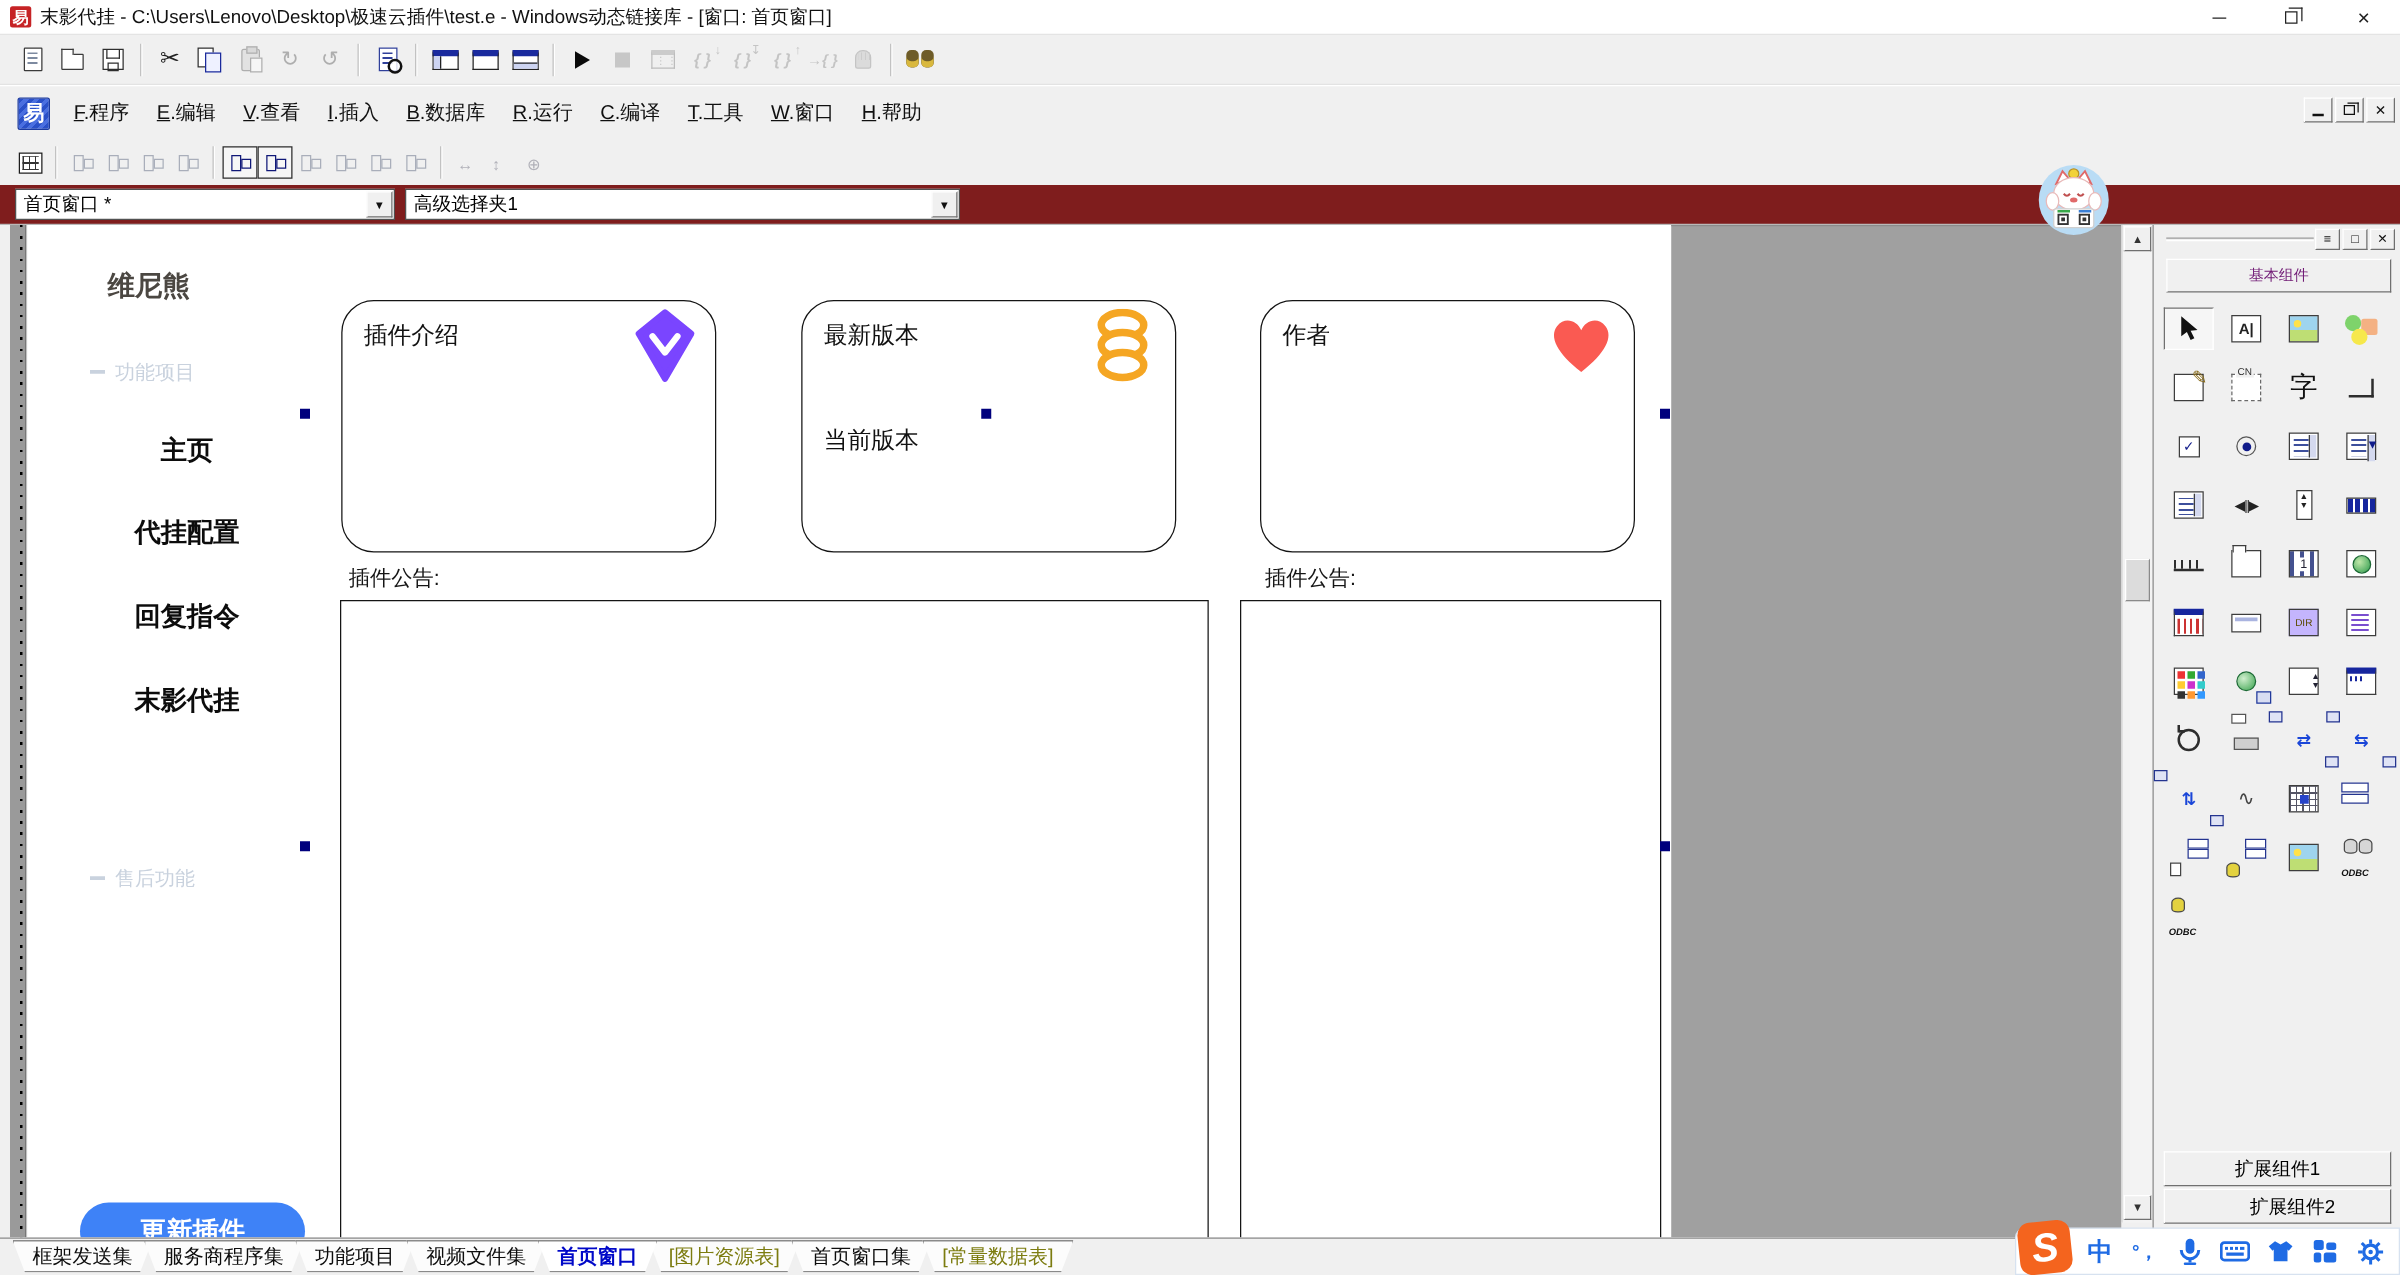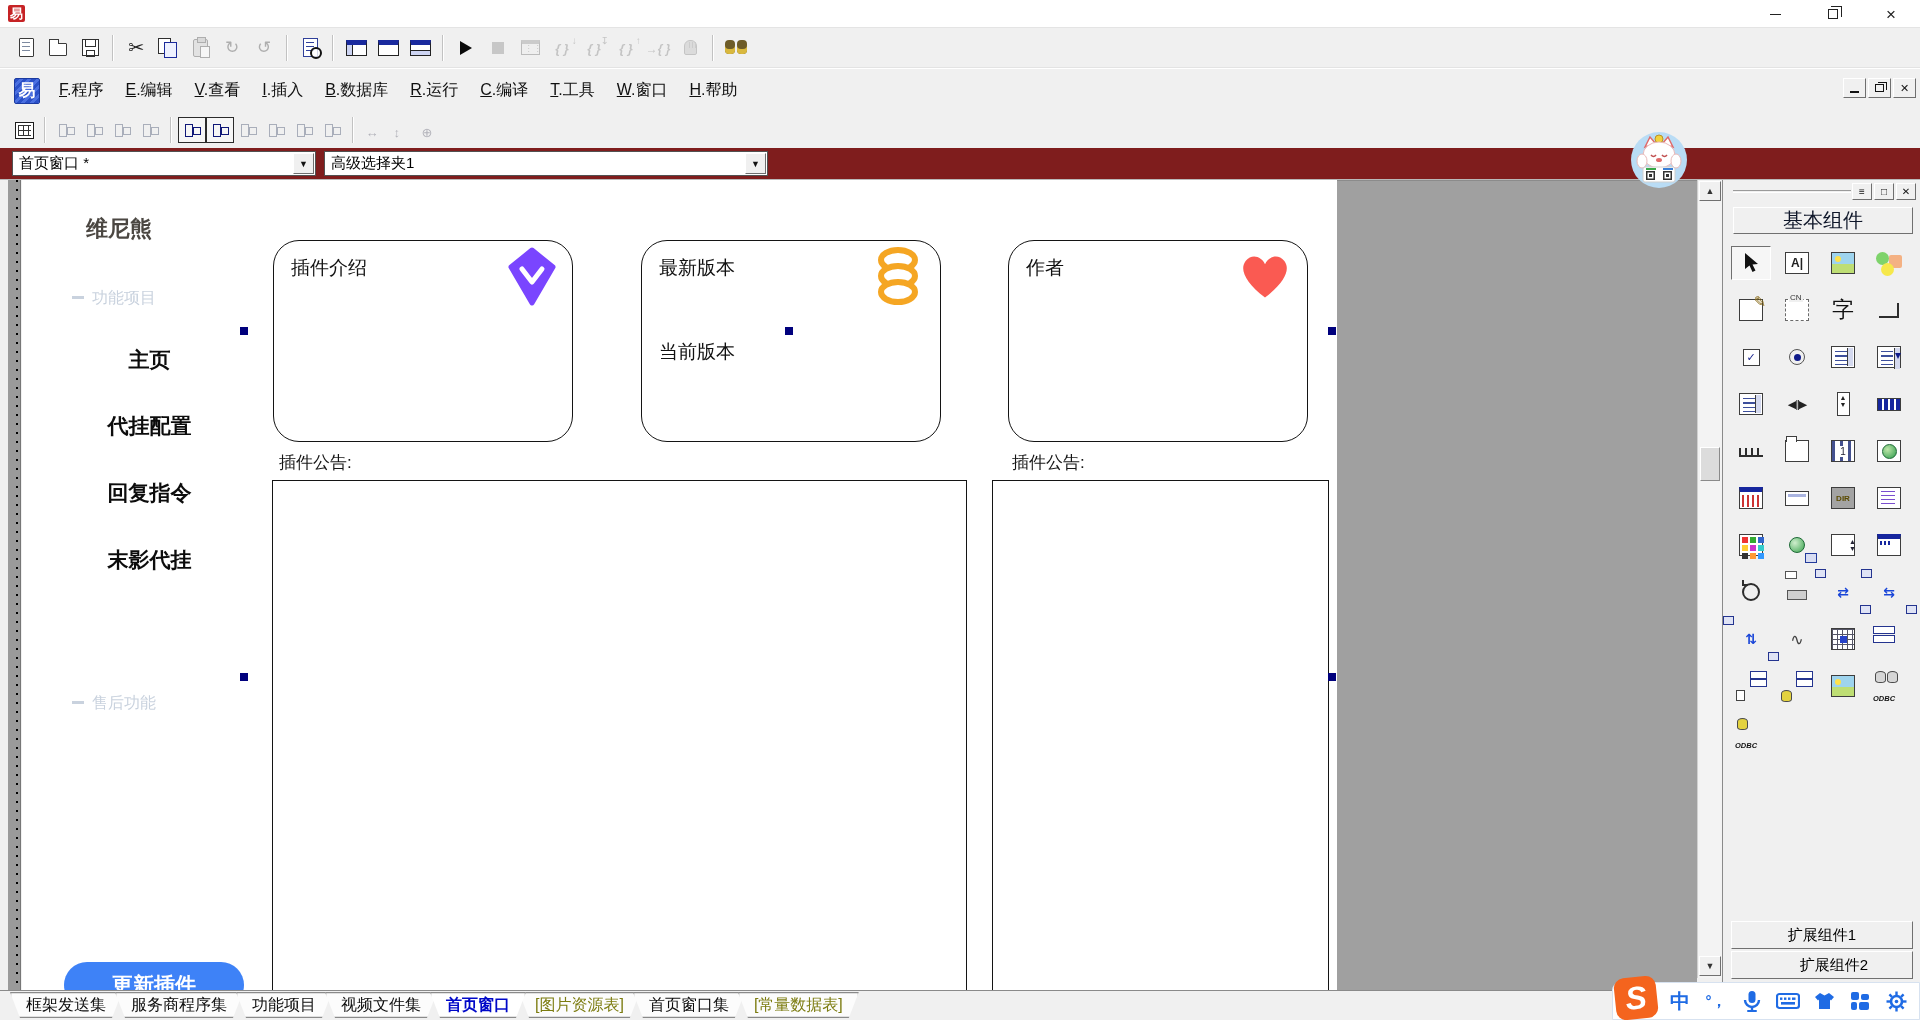--- a/index.html
+++ b/index.html
@@ -116,21 +116,21 @@
   
   .vscroll{position:absolute;left:1697px;top:0;width:25px;height:798px;background:#f3f3f3;border-left:1px solid #d0d0d0;}
   .sbtn{position:absolute;left:1px;width:22px;height:20px;background:#f0f0f0;border:1px solid;border-color:#fff #707070 #707070 #fff;font-size:9px;color:#333;display:flex;align-items:center;justify-content:center;}
   .sthumb{position:absolute;left:2px;top:267px;width:20px;height:34px;background:#dcdcdc;border:1px solid;border-color:#fff #8a8a8a #8a8a8a #fff;}
 
   
   .palette{position:absolute;left:1722px;top:180px;width:198px;height:840px;background:#f0f0f0;border-left:1px solid #8a8a8a;}
   .pal-grip{position:absolute;left:10px;top:10px;width:118px;height:3px;border-top:1px solid #9a9a9a;border-bottom:1px solid #fff;}
   .pal-winbtns{position:absolute;right:4px;top:3px;display:flex;gap:2px;}
   .pwb{width:20px;height:17px;background:#f0f0f0;border:1px solid;border-color:#fff #6f6f6f #6f6f6f #fff;font-size:10px;font-weight:bold;color:#111;display:flex;align-items:center;justify-content:center;}
-  .pal-header{position:absolute;left:10px;top:27px;width:180px;height:27px;background:#f0f0f0;border:1px solid;border-color:#fff #707070 #707070 #fff;font-size:20px;color:#0f172a;display:flex;align-items:center;justify-content:center;}
+  .pal-header{position:absolute;left:10px;top:27px;width:180px;height:27px;background:#f0f0f0;border:1px solid;border-color:#fff #707070 #707070 #fff;font-size:12px;color:#701a75;display:flex;align-items:center;justify-content:center;}
   .pal-grid{position:absolute;left:8px;top:66px;width:184px;display:grid;grid-template-columns:repeat(4,1fr);row-gap:13px;}
   .pcell{width:40px;height:34px;display:flex;align-items:center;justify-content:center;}
   .pcell.selected{border:1px solid;border-color:#707070 #fff #fff #707070;background:#f6f6f6;}
   .ext-btn{position:absolute;left:8px;width:182px;height:28px;background:#f0f0f0;border:1px solid;border-color:#fff #707070 #707070 #fff;font-size:15px;display:flex;align-items:center;justify-content:center;color:#000;}
 
   
   .pi{position:relative;width:32px;height:30px;display:flex;align-items:center;justify-content:center;}
   .pi .g{font-size:15px;color:#15226e;line-height:1;}
   .pi .bx{width:24px;height:22px;background:#fff;border:1.3px solid #3d3d3d;display:flex;align-items:center;justify-content:center;font-size:11px;color:#222;position:relative;}
   .p-cursor svg{display:block;}
@@ -156,21 +156,21 @@
   .p-vscroll .bx{width:13px;height:24px;flex-direction:column;font-size:7px;justify-content:space-between;padding:1px 0;}
   .p-progress .bx{height:13px;background:repeating-linear-gradient(90deg,#16269e 0 4px,#fff 4px 6px);}
   .p-ruler i{width:24px;height:12px;border-bottom:2.5px solid #2d2d2d;background:repeating-linear-gradient(90deg,#2d2d2d 0 1.5px,#0000 1.5px 6px) bottom/100% 7px no-repeat;}
   .p-tab .bx::before{content:"";position:absolute;left:0;top:-5px;width:9px;height:5px;background:#fff;border:1.3px solid #3d3d3d;border-bottom:none;}
   .p-film .bx{background:repeating-linear-gradient(90deg,#44518f 0 3px,#fff 3px 8px);}
   .p-film .bx::after{content:"1";position:absolute;background:#fff;font-size:10px;padding:0 1px;color:#223;}
   .p-browser .bx::after{content:"";width:13px;height:13px;border-radius:50%;background:radial-gradient(circle at 35% 35%,#bfe7a9,#2c9a4b);border:1px solid #1c6a35;}
   .p-cal .bx{border-top:5px solid #16269e;background:repeating-linear-gradient(90deg,#c33 0 2px,#0000 2px 5px) 2px 3px/20px 12px no-repeat,#fff;}
   .p-card .bx{height:15px;}
   .p-card .bx::before{content:"";position:absolute;left:2px;top:2px;right:2px;height:3px;background:#aab4e0;}
-  .p-dir .bx{background:#a3a3a3;font-size:8px;font-weight:bold;color:#5a4a00;}
+  .p-dir .bx{background:#c4b5fd;font-size:8px;font-weight:normal;color:#5a4a00;}
   .p-rich .bx::before{content:"";position:absolute;left:3px;top:3px;width:14px;height:15px;background:repeating-linear-gradient(#7a4ecf 0 1.5px,#0000 1.5px 4px);}
   .p-colors .bx{background:#fff;}
   .p-colors .bx::before{content:"";position:absolute;left:2px;top:2px;width:6px;height:6px;background:#e33;box-shadow:8px 0 #3a3,16px 0 #36c,0 8px #fc3,8px 8px #c3c,16px 8px #3cc,0 16px #333,8px 16px #f93,16px 16px #39f;}
   .p-inet i{width:16px;height:16px;border-radius:50%;background:radial-gradient(circle at 35% 35%,#cfeecd,#3aa34e);border:1px solid #1c6a35;}
   .p-inet i::after{content:"";position:absolute;right:-4px;bottom:-3px;width:10px;height:8px;background:#d8ddf2;border:1.3px solid #223a9a;}
   .p-spin .bx::after{content:"▲▼";position:absolute;right:-2px;font-size:7px;color:#223;letter-spacing:0;writing-mode:vertical-lr;}
   .p-toolwin .bx{border-top:5px solid #16269e;}
   .p-toolwin .bx::before{content:"";position:absolute;left:2px;top:2px;width:10px;height:4px;background:repeating-linear-gradient(90deg,#16269e 0 2px,#0000 2px 4px);}
   .p-clock i{width:18px;height:18px;border:2px solid #2d2d2d;border-radius:50%;}
   .p-clock i::before{content:"";position:absolute;left:7px;top:3px;width:2px;height:6px;background:#2d2d2d;}
@@ -214,20 +214,21 @@
   
   .mascot{position:absolute;left:1630px;top:131px;z-index:15;}
 </style>
 </head>
 <body>
 
 <div id="root">
 
   <div class="titlebar">
     <div class="app-icon">易</div>
+    <div class="title-text">末影代挂 - C:\Users\Lenovo\Desktop\极速云插件\test.e - Windows动态链接库 - [窗口: 首页窗口]</div>
     <div class="caption-btns">
       <div class="cap">
           <span class="glyph-min"></span>
         </div>
       <div class="cap">
           <span class="glyph-restore"></span>
         </div>
       <div class="cap">
           <span class="glyph-x">×</span>
         </div>

